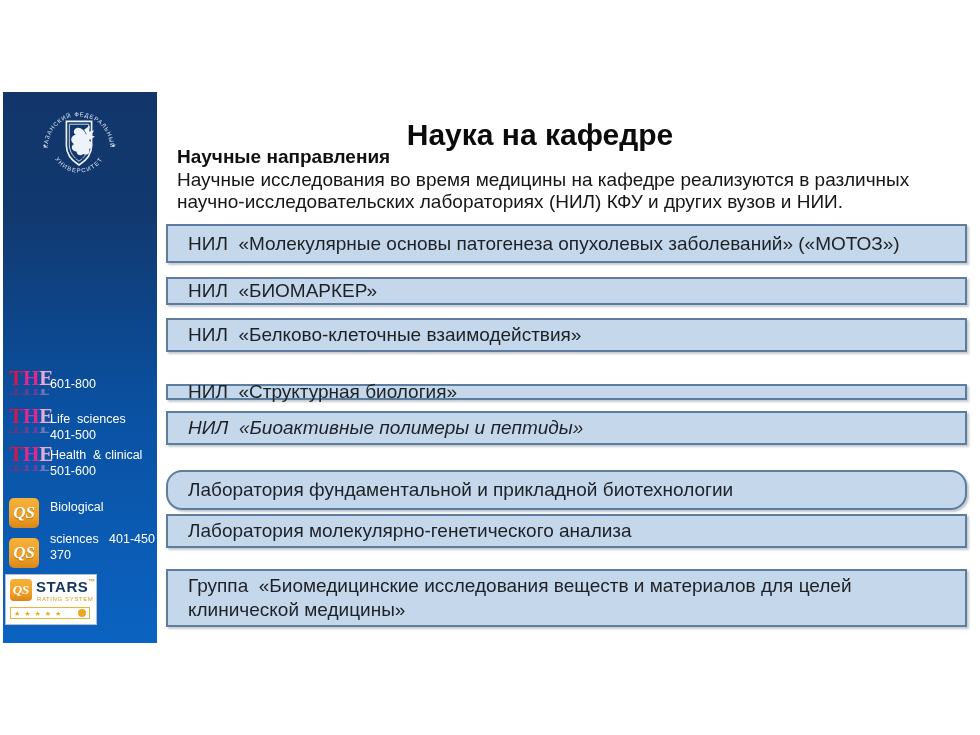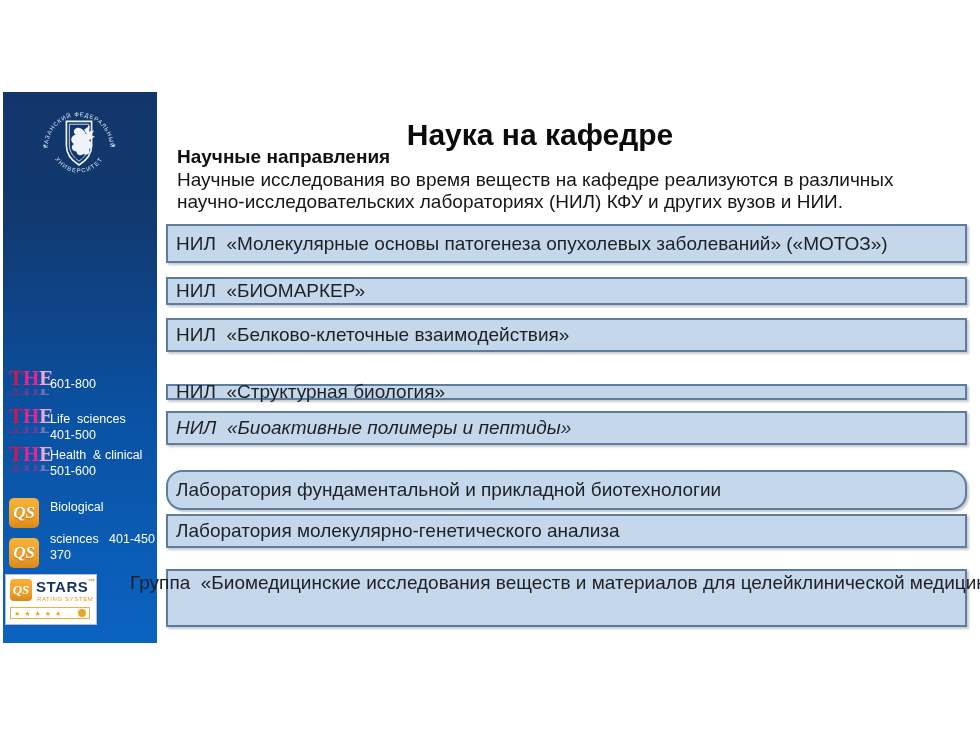--- a/index.html
+++ b/index.html
@@ -40,27 +40,27 @@
 
   
   .page-title{position:absolute;left:140px;top:98px;width:800px;text-align:center;
               font-size:30px;font-weight:bold;color:#0b0b0b;}
   .section-heading{position:absolute;left:177px;top:146px;font-size:19px;font-weight:bold;color:#101010;}
   .intro{position:absolute;left:177px;top:169px;font-size:19px;color:#161616;line-height:22px;}
   .intro div{white-space:pre;}
 
   .lab-box{position:absolute;left:166px;width:801px;box-sizing:border-box;
            background:#c5d7eb;border:2px solid #5e7d9e;
-           display:flex;align-items:center;padding-left:8px;
+           display:flex;align-items:center;padding-left:20px;
            font-size:19px;color:#1d2126;box-shadow:2px 2px 2px rgba(105,115,130,.38);}
   .lab-line{white-space:pre;}
   .b1{top:224px;height:39px;} .b2{top:277px;height:28px;} .b3{top:318px;height:34px;}
   .b4{top:384px;height:16px;} .b5{top:411px;height:34px;font-style:italic;} .b6{top:470px;height:40px;border-radius:16px;}
   .b7{top:514px;height:34px;}
-  .b8{top:569px;height:58px;flex-direction:row;align-items:flex-start;justify-content:center;line-height:24px;}
+  .b8{top:569px;height:58px;flex-direction:column;align-items:flex-start;justify-content:center;line-height:24px;}
 </style>
 </head>
 <body>
 
 <div class="slide">
 
   <aside class="sidebar">
 
     <svg class="emblem" viewBox="0 0 100 100">
       <defs>
@@ -130,21 +130,21 @@
         <span class="star-seal"></span>
       </div>
     </div>
   </aside>
 
   <h1 class="page-title">Наука на кафедре</h1>
 
   <div class="section-heading">Научные направления</div>
 
   <div class="intro">
-    <div>Научные исследования во время веществ на кафедре реализуются в различных</div>
+    <div>Научные исследования во время медицины на кафедре реализуются в различных</div>
     <div>научно-исследовательских лабораториях (НИЛ) КФУ и других вузов и НИИ.</div>
   </div>
 
   <div class="lab-box b1">
     <span class="lab-line">НИЛ  «Молекулярные основы патогенеза опухолевых заболеваний» («МОТОЗ»)</span>
   </div>
   <div class="lab-box b2">
     <span class="lab-line">НИЛ  «БИОМАРКЕР»</span>
   </div>
   <div class="lab-box b3">

